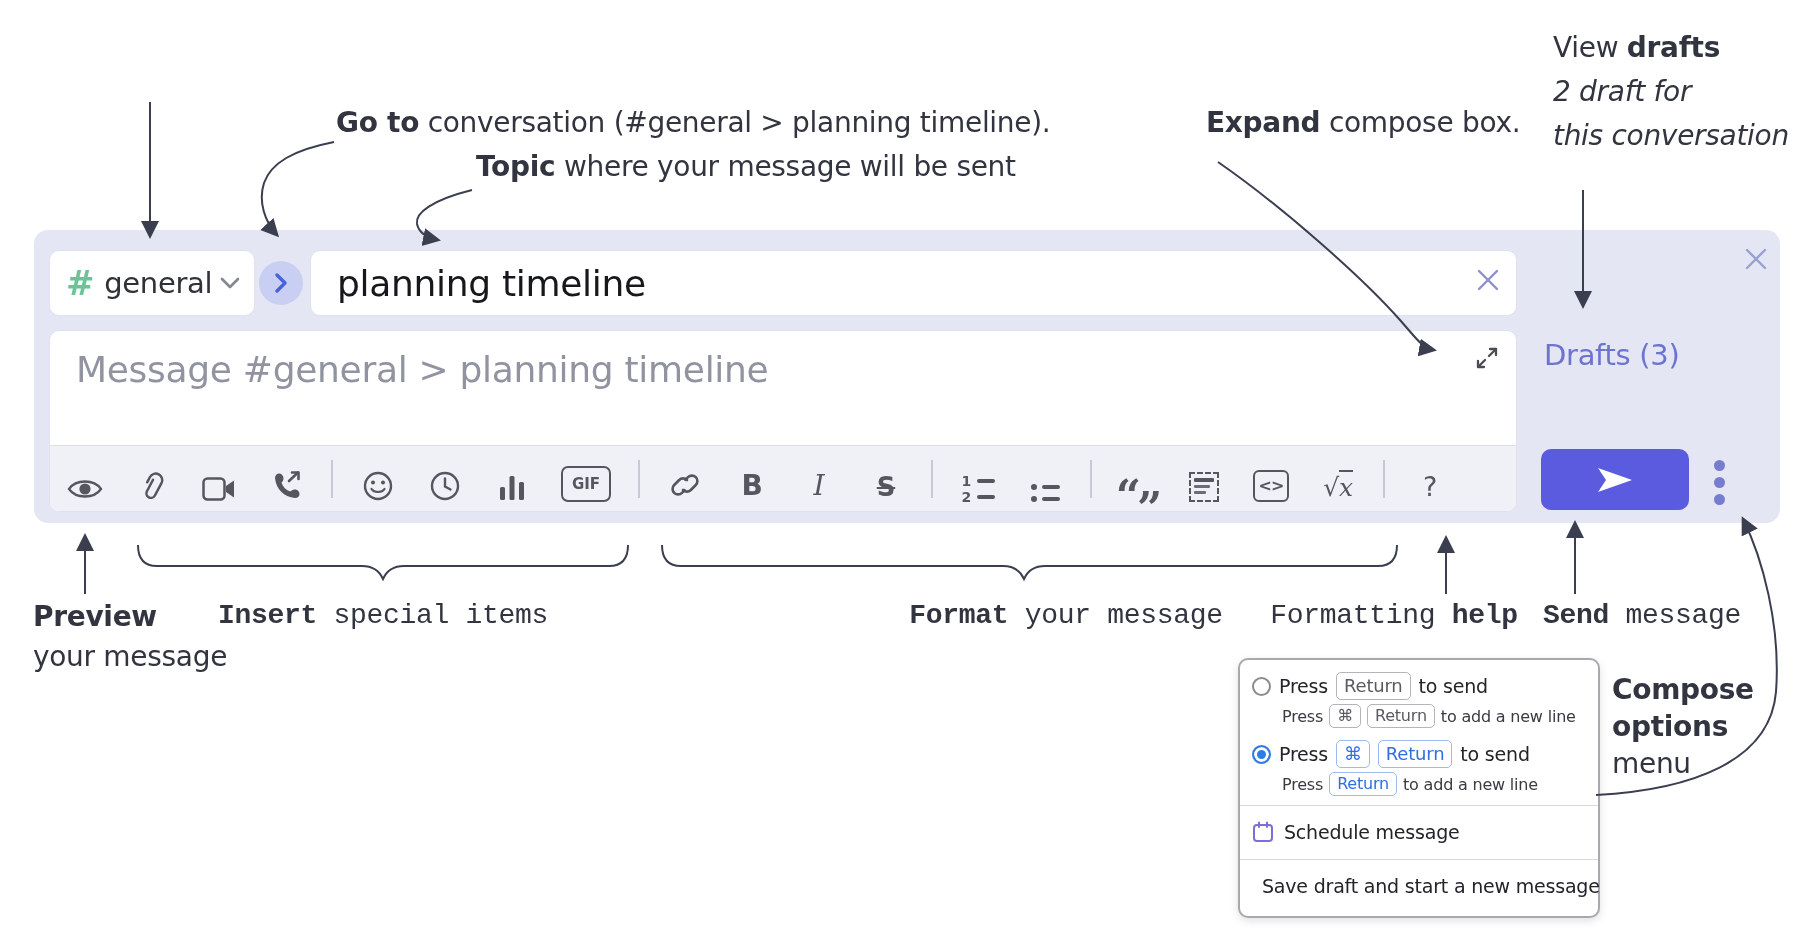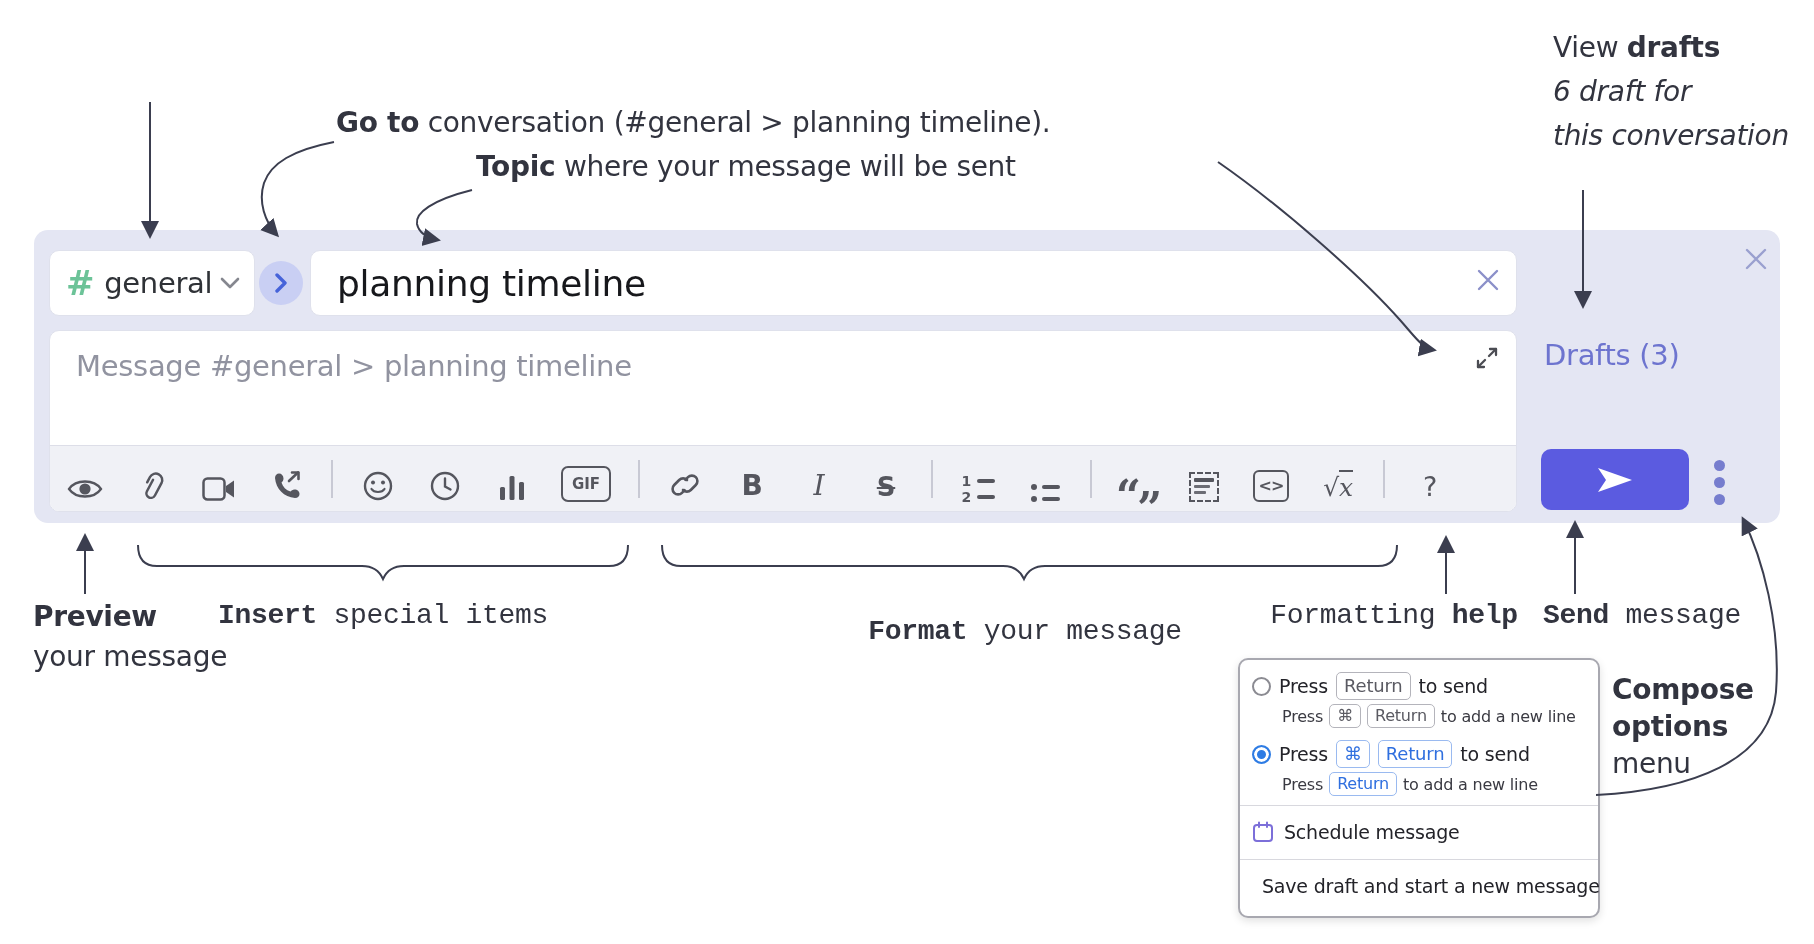--- a/index.html
+++ b/index.html
@@ -33,21 +33,21 @@
   .whitebox{background:#fff;border:1px solid #dfe1ec;border-radius:10px;}
   #channel-box{position:absolute;left:15px;top:20px;width:206px;height:66px;display:flex;align-items:center;padding:0 14px 0 16px;}
   #channel-hash{font-size:34px;font-weight:600;color:var(--hash-green);line-height:1;}
   #channel-name{font-size:29px;color:#2f3237;margin-left:10px;}
   #channel-chevron{margin-left:auto;}
   #goto-button{position:absolute;left:225px;top:31px;width:44px;height:44px;border-radius:50%;background:var(--goto-circle);display:flex;align-items:center;justify-content:center;}
   #topic-input{position:absolute;left:276px;top:20px;width:1207px;height:66px;font-size:36px;color:#17181c;padding:0 60px 0 26px;outline:none;font-family:inherit;letter-spacing:-0.3px;}
   #topic-clear{position:absolute;left:1441px;top:37px;cursor:pointer;}
   #compose-close{position:absolute;left:1709px;top:16px;cursor:pointer;}
   #message-box{position:absolute;left:15px;top:100px;width:1468px;height:182px;overflow:hidden;}
-  #message-placeholder{padding:18px 26px;font-size:29px;color:#9193a0;}
+  #message-placeholder{padding:18px 26px;font-size:36px;color:#9193a0;}
   #expand-icon{position:absolute;right:16px;top:14px;}
   #toolbar{position:absolute;left:0;right:0;bottom:0;height:66px;background:var(--toolbar-bg);border-top:1px solid #dddee8;display:flex;align-items:center;padding-left:16px;}
   .tbtn{width:38px;height:46px;display:flex;align-items:flex-end;justify-content:center;color:var(--icon);flex:none;margin-right:29px;}
   .tbtn.wide{width:52px;}
   .tdiv{flex:none;width:2px;height:38px;background:#c8c9d4;margin:0 26px 0 -3px;}
   .tb-b{font-size:28px;font-weight:700;color:var(--icon);}
   .tb-i{font-size:28px;font-style:italic;font-family:"DejaVu Serif","Liberation Serif",serif;color:var(--icon);}
   .tb-s{font-size:26px;font-weight:600;text-decoration:line-through;color:var(--icon);}
   .tb-q{font-size:44px;font-weight:700;font-family:"DejaVu Serif","Liberation Serif",serif;color:var(--icon);line-height:10px;letter-spacing:-4px;}
   .tb-q .q2{display:inline-block;transform:translateY(12px);}
@@ -93,24 +93,27 @@
 
 
   <div class="ann" style="left:336px;top:106px;">
     <b>Go to</b><span> conversation (#general &gt; planning timeline).</span>
   </div>
 
   <div class="ann" style="left:476px;top:150px;">
     <b>Topic</b><span> where your message will be sent</span>
   </div>
 
+  <div class="ann" style="left:1206px;top:106px;">
+    <b>Expand</b><span> compose box.</span>
+  </div>
 
   <div class="ann" style="left:1553px;top:26px;line-height:44px;">
     <div><span>View </span><b>drafts</b></div>
-    <div><i>6 draft for</i></div>
+    <div><i>2 draft for</i></div>
     <div><i>this conversation</i></div>
   </div>
 
   <div id="compose">
 
     <div id="channel-box" class="whitebox">
       <span id="channel-hash">#</span>
       <span id="channel-name">general</span>
       <span id="channel-chevron">
         <svg class="icon" width="20" height="12" viewBox="0 0 20 12">
@@ -286,21 +289,21 @@
     </div>
   </div>
 
   <div class="ann" style="left:33px;top:597px;line-height:40px;">
     <div><b>Preview</b></div>
     <div>your message</div>
   </div>
   <div class="ann centered" style="left:383px;top:599px;">
     <b>Insert</b><span> special items</span>
   </div>
-  <div class="ann centered" style="left:1025px;top:599px;margin-top:16px;">
+  <div class="ann centered" style="left:1066px;top:599px;">
     <b>Format</b><span> your message</span>
   </div>
   <div class="ann centered" style="left:1394px;top:599px;">
     <span>Formatting </span><b>help</b>
   </div>
   <div class="ann centered" style="left:1642px;top:599px;">
     <b>Send</b><span> message</span>
   </div>
   <div class="ann" style="left:1612px;top:671px;line-height:37px;">
     <div><b>Compose</b></div>

